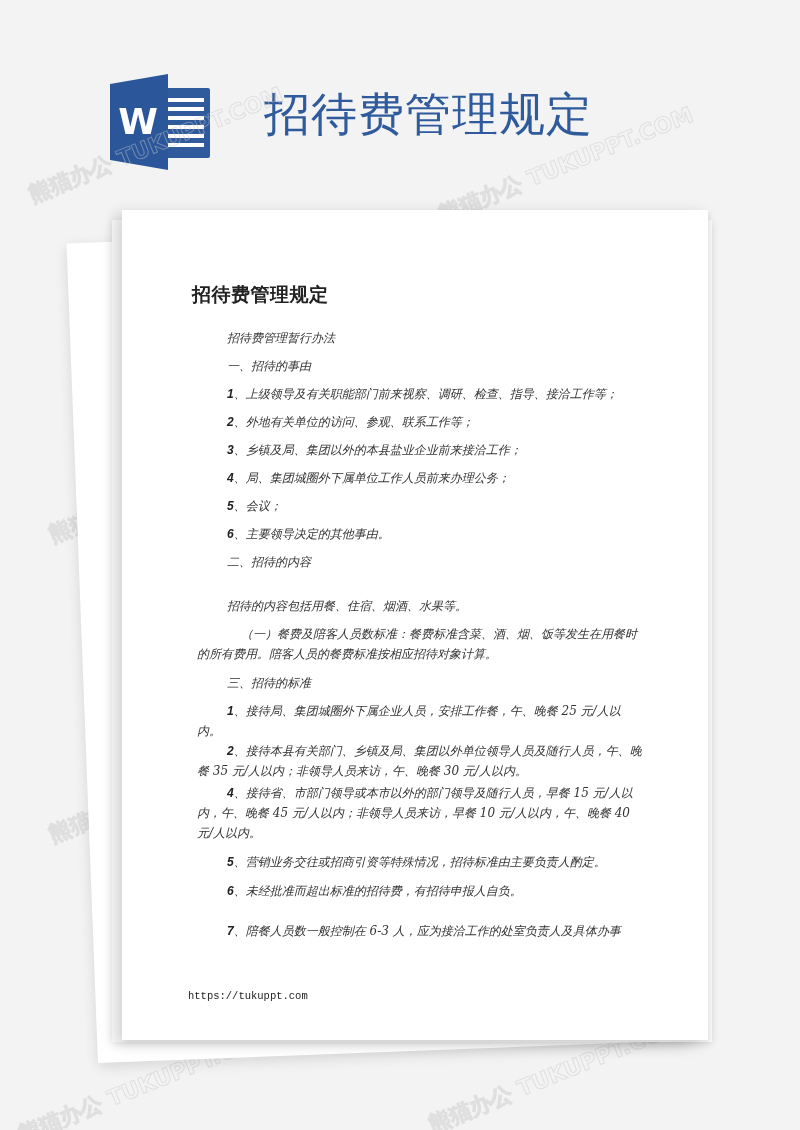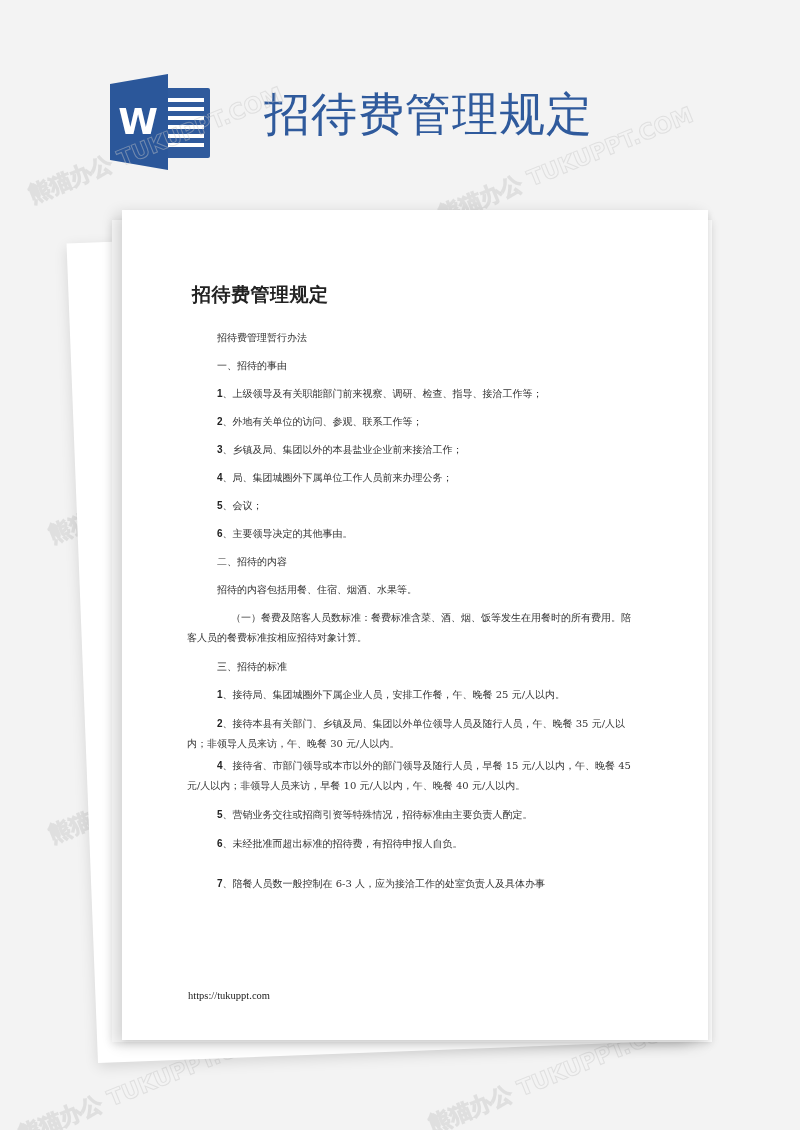--- a/index.html
+++ b/index.html
@@ -27,28 +27,28 @@
   }
   .page {
     position: absolute; left: 122px; top: 210px; width: 586px; height: 830px;
     background: #ffffff;
     box-shadow: -6px 4px 14px rgba(0,0,0,0.16), 2px 2px 4px rgba(0,0,0,0.06);
   }
   .doc-title {
     position: absolute; left: 70px; top: 72px;
     font-size: 19px; color: #222; font-weight: bold; letter-spacing: 0.5px;
   }
-  .body { position: absolute; left: 65px; top: 118px; width: 445px; color: #333; font-size: 10px; }
+  .body { position: absolute; left: 75px; top: 118px; width: 445px; color: #333; font-size: 12px; font-style: italic; }
   .p { margin: 0; line-height: 20px; }
   .ind { padding-left: 30px; }
   .ind2 { text-indent: 30px; }
   .num { font-family: "Liberation Sans", "DejaVu Sans", sans-serif; font-weight: bold; color: #222; }
   .footer-url {
     position: absolute; left: 66px; top: 780px;
-    font-family: Liberation Serif, serif; font-size: 10.5px; color: #222;
+    font-family: Liberation Mono, monospace; font-size: 10.5px; color: #222;
   }
   .wm {
     position: absolute; font-family: "DejaVu Sans", "Liberation Sans", sans-serif;
     font-size: 22px; font-weight: bold; color: rgba(255,255,255,0.0);
     -webkit-text-stroke: 1px rgba(200,200,200,0.45);
     transform: rotate(-22deg); white-space: nowrap; pointer-events: none;
   }
 </style>
 </head>
 <body>
@@ -87,25 +87,25 @@
 
   <div class="body">
     <p class="p ind" style="margin-bottom:8px">招待费管理暂行办法</p>
     <p class="p ind" style="margin-bottom:8px">一、招待的事由</p>
     <p class="p ind" style="margin-bottom:8px"><span class="num">1</span><span>、上级领导及有关职能部门前来视察、调研、检查、指导、接洽工作等；</span></p>
     <p class="p ind" style="margin-bottom:8px"><span class="num">2</span><span>、外地有关单位的访问、参观、联系工作等；</span></p>
     <p class="p ind" style="margin-bottom:8px"><span class="num">3</span><span>、乡镇及局、集团以外的本县盐业企业前来接洽工作；</span></p>
     <p class="p ind" style="margin-bottom:8px"><span class="num">4</span><span>、局、集团城圈外下属单位工作人员前来办理公务；</span></p>
     <p class="p ind" style="margin-bottom:8px"><span class="num">5</span><span>、会议；</span></p>
     <p class="p ind" style="margin-bottom:8px"><span class="num">6</span><span>、主要领导决定的其他事由。</span></p>
-    <p class="p ind" style="margin-bottom:8px">二、招待的内容</p>
+    <p class="p ind" style="margin-bottom:24px">二、招待的内容</p>
     <p class="p ind" style="margin-bottom:8px">招待的内容包括用餐、住宿、烟酒、水果等。</p>
     <p class="p ind2" style="margin-bottom:9px; text-indent:44px">（一）餐费及陪客人员数标准：餐费标准含菜、酒、烟、饭等发生在用餐时的所有费用。陪客人员的餐费标准按相应招待对象计算。</p>
     <p class="p ind" style="margin-bottom:8px">三、招待的标准</p>
-    <p class="p ind2" style="margin-bottom:9px"><span class="num">1</span><span>、接待局、集团城圈外下属企业人员，安排工作餐，午、晚餐 25 元/人以内。</span></p>
+    <p class="p ind2" style=""><span class="num">1</span><span>、接待局、集团城圈外下属企业人员，安排工作餐，午、晚餐 25 元/人以内。</span></p>
     <p class="p ind2" style="margin-bottom:2px"><span class="num">2</span><span>、接待本县有关部门、乡镇及局、集团以外单位领导人员及随行人员，午、晚餐 35 元/人以内；非领导人员来访，午、晚餐 30 元/人以内。</span></p>
     <p class="p ind2" style="margin-bottom:9px"><span class="num">4</span><span>、接待省、市部门领导或本市以外的部门领导及随行人员，早餐 15 元/人以内，午、晚餐 45 元/人以内；非领导人员来访，早餐 10 元/人以内，午、晚餐 40 元/人以内。</span></p>
     <p class="p ind2" style="margin-bottom:9px"><span class="num">5</span><span>、营销业务交往或招商引资等特殊情况，招待标准由主要负责人酌定。</span></p>
     <p class="p ind2" style="margin-bottom:20px"><span class="num">6</span><span>、未经批准而超出标准的招待费，有招待申报人自负。</span></p>
     <p class="p ind2" style="margin-bottom:9px; white-space:nowrap; overflow:hidden"><span class="num">7</span><span>、陪餐人员数一般控制在 6-3 人，应为接洽工作的处室负责人及具体办事</span></p>
   </div>
 
   <a class="footer-url">https://tukuppt.com</a>
 </div>
 

